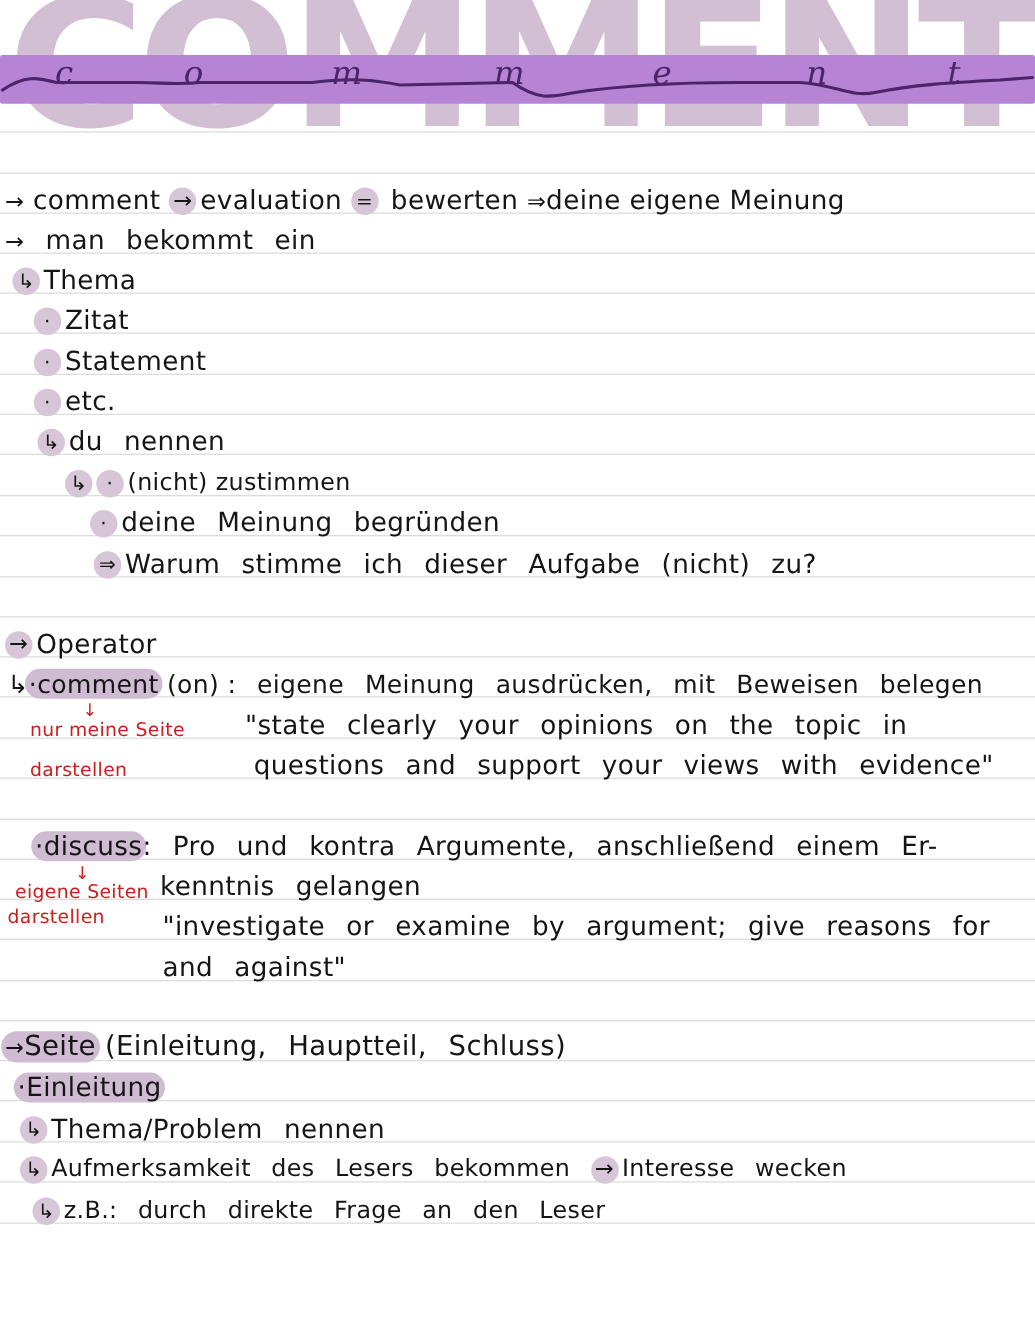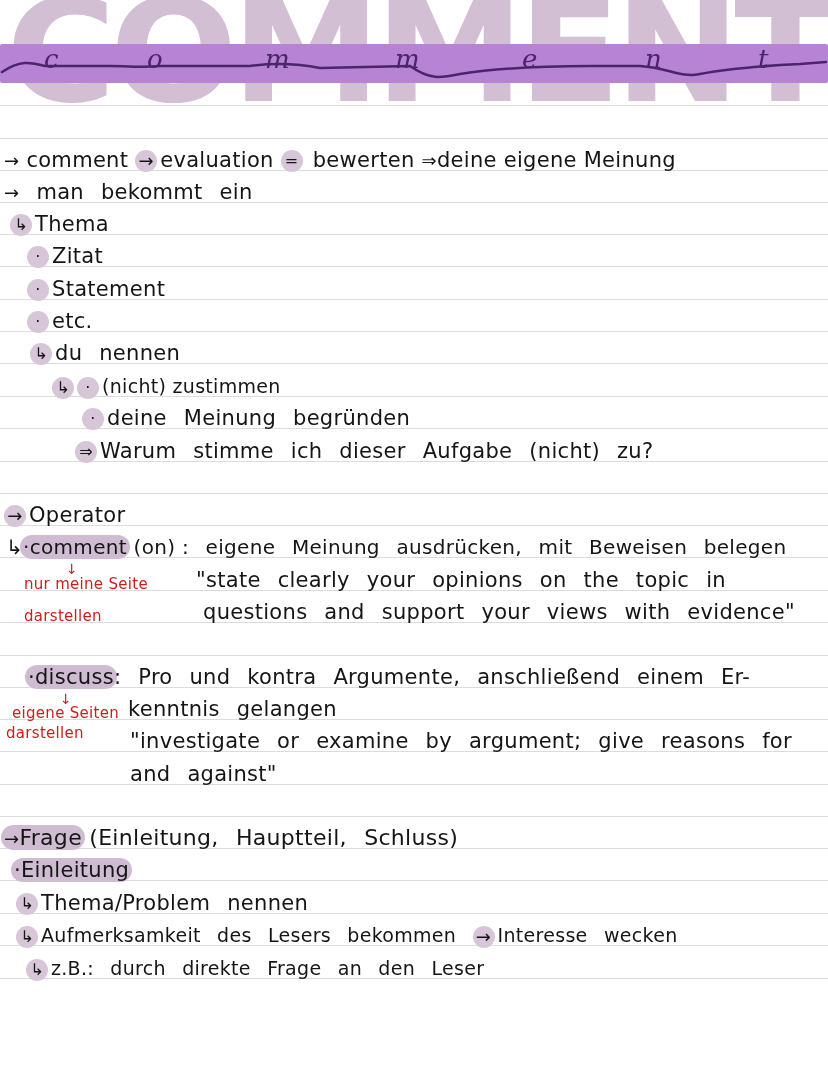--- a/index.html
+++ b/index.html
@@ -134,21 +134,21 @@
 </div>
 <div class="line" style="left:27px; top:309px">
   <span class="dot">·</span><span>etc.</span>
 </div>
 <div class="line wide" style="left:30px; top:341px">
   <span class="dot">↳</span><span>du nennen</span>
 </div>
 <div class="line" style="left:52px; top:374px; font-size:19px">
   <span class="dot">↳</span><span class="dot">·</span><span>(nicht) zustimmen</span>
 </div>
-<div class="line wide" style="left:82px; top:406px">
+<div class="line wide" style="left:72px; top:406px">
   <span class="dot">·</span><span>deine Meinung begründen</span>
 </div>
 <div class="line wide" style="left:75px; top:439px">
   <span class="dot">⇒</span><span>Warum stimme ich dieser Aufgabe (nicht) zu?</span>
 </div>
 
 <div class="line" style="left:4px; top:503px">
   <span class="dot arrow">→</span><span>Operator</span>
 </div>
 <div class="line" style="left:6px; top:535px; font-size:20px">
@@ -166,21 +166,21 @@
   <span class="hl"><span>·</span><span>discuss</span></span><span class="wide">: Pro und kontra Argumente, anschließend einem Er-</span>
 </div>
 <div class="line red" style="left:60px; top:687px; font-size:14px">↓</div>
 <div class="line red" style="left:12px; top:701px">eigene Seiten</div>
 <div class="line red" style="left:6px; top:721px">darstellen</div>
 <div class="line wide" style="left:128px; top:697px">kenntnis gelangen</div>
 <div class="line wide" style="left:130px; top:729px">"investigate or examine by argument; give reasons for</div>
 <div class="line wide" style="left:130px; top:762px">and against"</div>
 
 <div class="line" style="left:4px; top:826px; font-size:22px">
-  <span class="hl"><span class="arrow">→</span><span>Frage</span></span>
+  <span class="hl"><span class="arrow">→</span><span>Seite</span></span>
   <span class="wide">(Einleitung, Hauptteil, Schluss)</span>
 </div>
 <div class="line" style="left:14px; top:858px">
   <span class="hl"><span>·</span><span>Einleitung</span></span>
 </div>
 <div class="line wide" style="left:16px; top:891px">
   <span class="dot">↳</span><span>Thema/Problem nennen</span>
 </div>
 <div class="line wide" style="left:16px; top:923px; font-size:19px">
   <span class="dot">↳</span><span>Aufmerksamkeit des Lesers bekommen</span>

